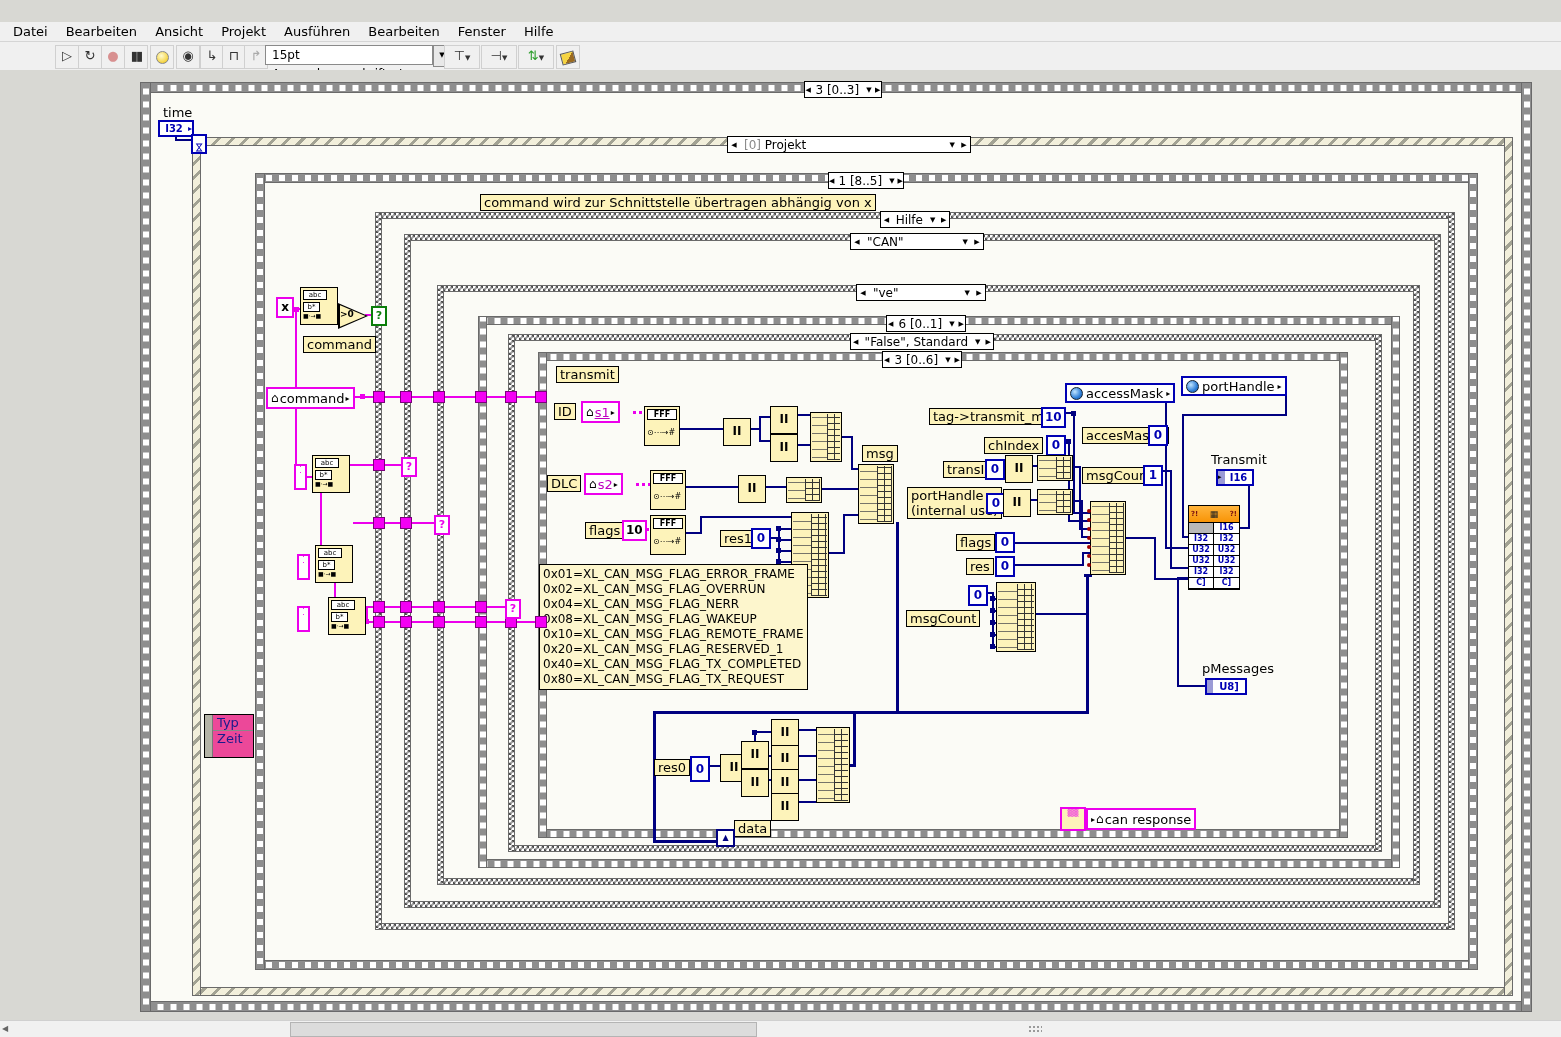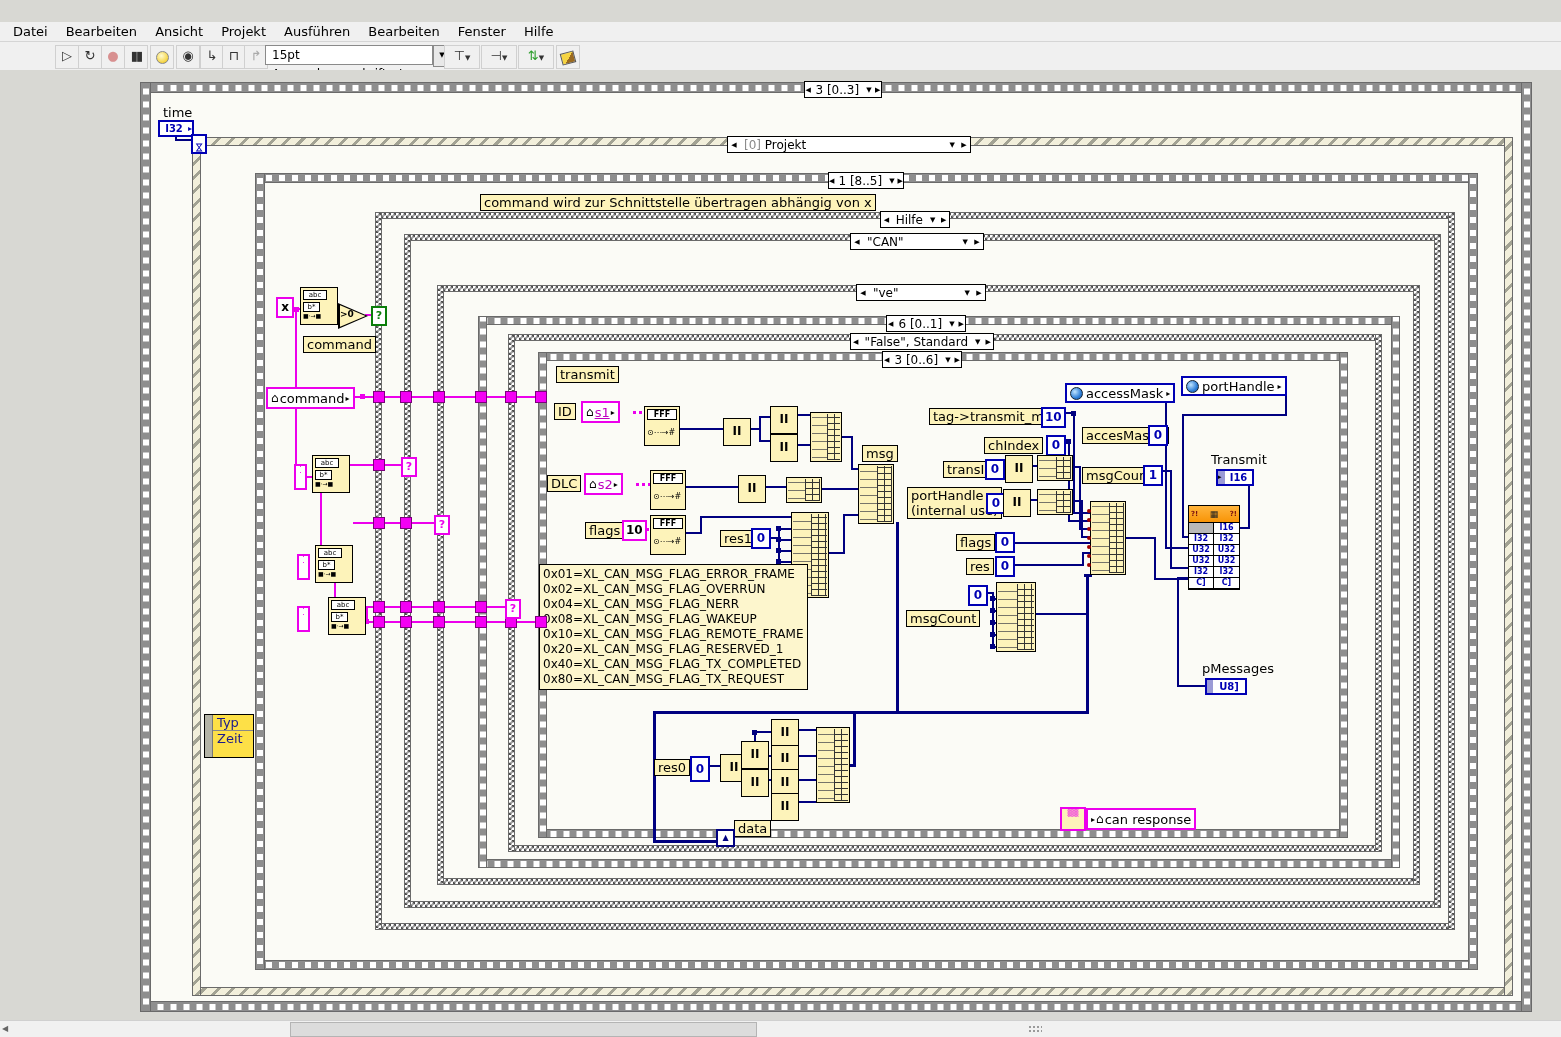--- a/index.html
+++ b/index.html
@@ -89,21 +89,21 @@
   .clfnrow{display:flex;height:11px;}
   .clfncell{width:50%;box-sizing:border-box;border-right:1px solid #000;border-bottom:1px solid #000;
     font-size:8px;font-weight:bold;color:#0000b4;text-align:center;line-height:10px;overflow:hidden;}
   .clfncell:last-child{border-right:none;}
   .gt0{position:absolute;z-index:4;}
   .scrollh{position:absolute;left:0;top:1020px;width:1561px;height:17px;background:#f1f1f1;border-top:1px solid #d0d0d0;}
   .scrollthumb{position:absolute;left:290px;top:1022px;width:465px;height:13px;background:#dcdcdc;border:1px solid #b4b4b4;z-index:2;}
   .scrollarrow{position:absolute;left:2px;top:1024px;font-size:8px;color:#666;z-index:2;}
   .grip{position:absolute;left:1028px;top:1025px;width:14px;height:8px;z-index:2;
     background-image:radial-gradient(#9a9a9a 1px,transparent 1.2px);background-size:4px 4px;}
-  .evdata{position:absolute;background:#fde047;border:1px solid #000;z-index:6;display:flex;}
+  .evdata{position:absolute;background:#ec4899;border:1px solid #000;z-index:6;display:flex;}
   .evgrip{width:7px;background:#b3b3a6;border-right:1px solid #777;}
   .evrows{flex:1;font-size:13px;color:#1a1a8c;}
   .evrows div{padding:0 4px;border-bottom:1px solid #888;}
   .evrows div:last-child{border-bottom:none;}
   .hg{position:absolute;border:2px solid #0000b4;background:#fff;z-index:6;width:12px;height:16px;
     text-align:center;}
   .hg span{display:inline-block;transform:rotate(90deg);font-size:10px;color:#0000b4;line-height:15px;}
 </style>
 </head>
 <body>

